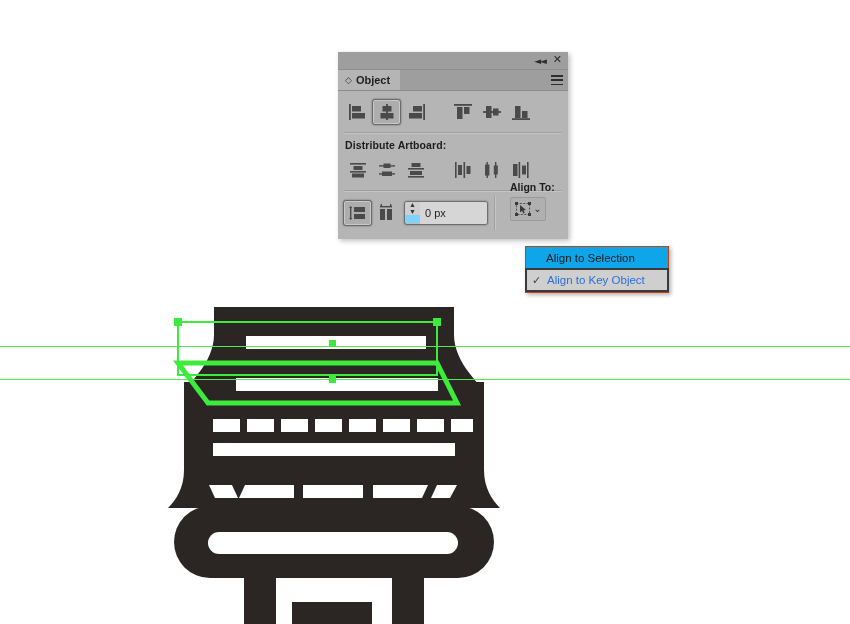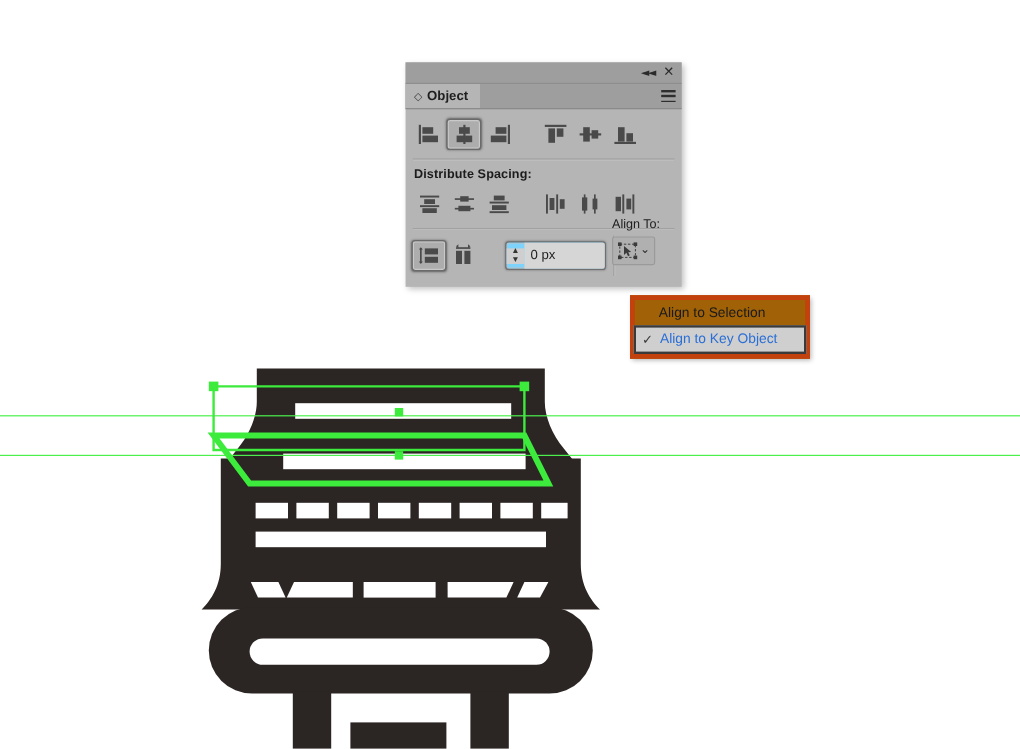--- a/index.html
+++ b/index.html
@@ -65,42 +65,42 @@
     border-radius:3px;
     box-shadow:inset 0 0 0 1px #c9c9c9, 0 0 2px rgba(0,0,0,.45);
   }
   .gap{width:18px;}
   .divider{height:1px;background:#a0a0a0;border-bottom:1px solid #c4c4c4;margin:5px 6px 5px 6px;}
 
   .spacing-row{display:flex;align-items:center;padding-left:5px;height:32px;position:relative;}
   .vsep{width:1px;height:34px;background:#a0a0a0;border-right:1px solid #c6c6c6;margin:0 8px 0 6px;}
 
   .stepper-box{
-    display:flex;align-items:center;height:22px;width:82px;
+    display:flex;align-items:flex-start;height:22px;width:82px;
     background:#7dd3fc;border:1px solid #6f6f6f;border-radius:3px;
     box-shadow:inset 0 0 0 1px #c0c0c0,0 0 2px rgba(0,0,0,.4);
-    margin-left:20px;overflow:hidden;
+    margin-left:3px;overflow:hidden;
   }
   .stepper-arrows{width:15px;display:flex;flex-direction:column;align-items:center;
     justify-content:center;gap:1px;color:#333;background:#cfcfcf;}
   .stepper-arrows span{font-size:7px;line-height:6px;}
   .stepper-value{flex:1;height:100%;background:#d6d6d6;display:flex;align-items:center;
     padding-left:5px;font-size:11px;color:#1f1f1f;}
 
   .alignto-col{position:absolute;right:6px;top:-16px;width:52px;}
-  .alignto-label{font-size:10.5px;font-weight:normal;color:#1c1c1c;margin-bottom:4px;}
+  .alignto-label{font-size:10.5px;font-weight:bold;color:#1c1c1c;margin-bottom:4px;}
   #align-to-button{
     width:34px;height:22px;background:#b0b0b0;border:1px solid #9a9a9a;
     display:flex;align-items:center;justify-content:center;gap:1px;border-radius:2px;
   }
 
   
   #align-to-menu{
     position:absolute;left:525px;top:246px;width:142px;
-    background:#a16207;border:4px solid #c2410c;
+    background:#0ea5e9;border:1px solid #c2410c;
     box-shadow:2px 2px 4px rgba(0,0,0,0.3);
     font-size:11.5px;
   }
   .menu-item{
     height:21px;display:flex;align-items:center;padding-left:20px;
     color:#1a1a1a;position:relative;box-sizing:border-box;
   }
   .menu-item.selected{
     color:#2a6fd6;
     background:#cfcfcf;
@@ -254,21 +254,21 @@
         <svg width="22" height="20" viewBox="0 0 22 20">
           <rect x="2" y="16.2" width="18" height="1.8" fill="#4a4a4a"></rect>
           <rect x="5" y="4" width="5.5" height="12" fill="#4a4a4a"></rect>
           <rect x="12" y="9" width="5.5" height="7" fill="#4a4a4a"></rect>
         </svg>
       </div>
     </div>
 
     <div class="divider"></div>
 
-    <div class="sect-label">Distribute Spacing:</div>
+    <div class="sect-label">Distribute Artboard:</div>
     <div class="btn-row">
 
       <div class="ico-btn">
         <svg width="22" height="20" viewBox="0 0 22 20">
           <rect x="3" y="3" width="16" height="1.6" fill="#4a4a4a"></rect>
           <rect x="6.5" y="6" width="9" height="4" fill="#4a4a4a"></rect>
           <rect x="3" y="11" width="16" height="1.6" fill="#4a4a4a"></rect>
           <rect x="5" y="13.5" width="12" height="4" fill="#4a4a4a"></rect>
         </svg>
       </div>

